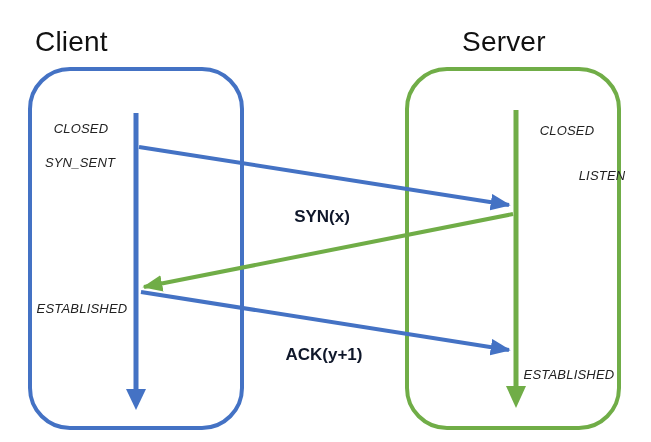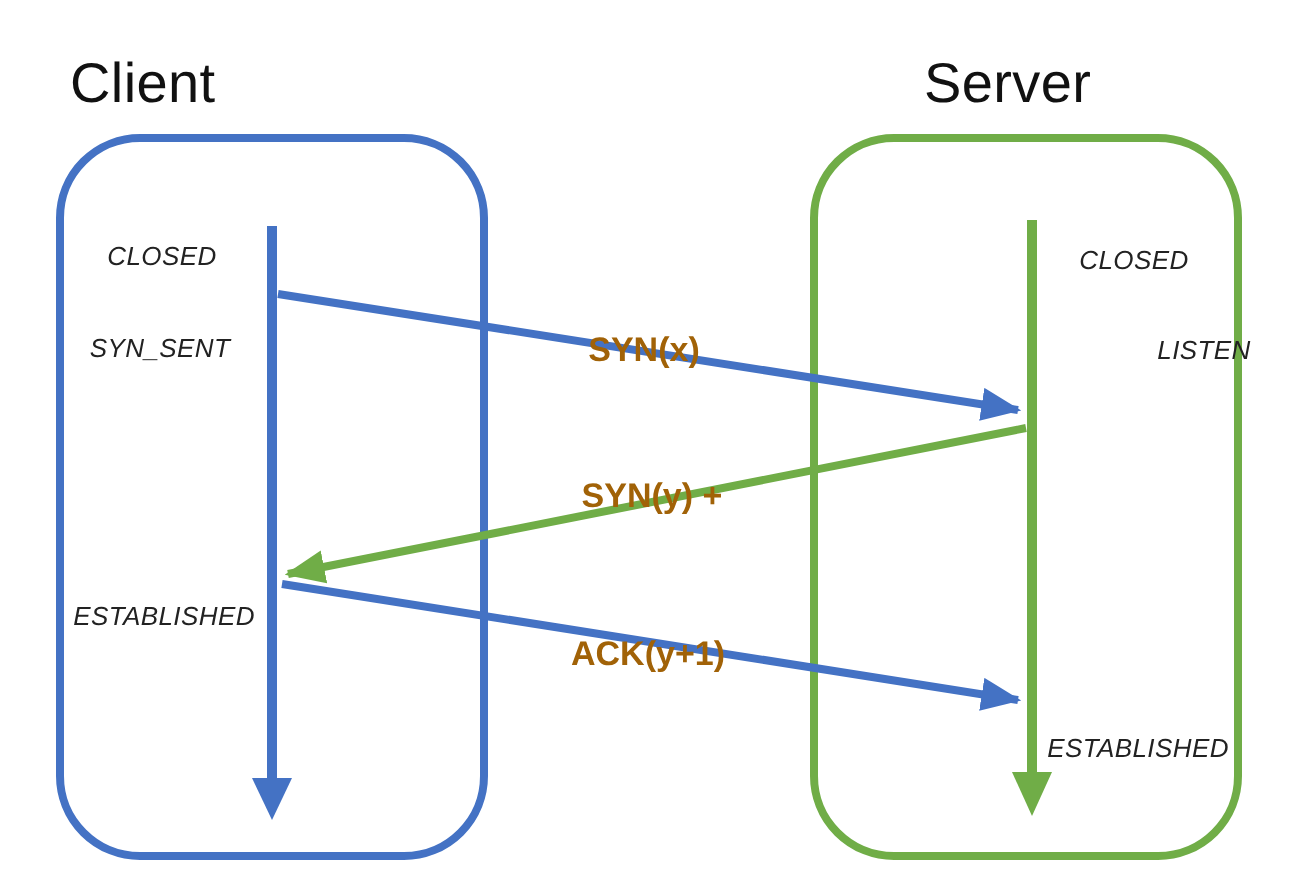--- a/index.html
+++ b/index.html
@@ -17,22 +17,22 @@
     position:absolute;top:67px;width:208px;height:355px;
     border:4px solid;border-radius:42px;background:transparent;box-sizing:content-box;
   }
   .box-client{left:28px;border-color:#4472C4;}
   .box-server{left:405px;border-color:#70AD47;}
   .state{
     position:absolute;font-size:13px;color:#222;white-space:nowrap;
     transform:translate(-50%,-50%);letter-spacing:0.2px;font-style:italic;
   }
   .msg-label{
-    position:absolute;font-size:17px;font-weight:700;color:#a16207;white-space:nowrap;
-    transform:translate(-50%,-50%);text-align:center;line-height:21px;
+    position:absolute;font-size:17px;font-weight:700;color:#0f172a;white-space:nowrap;
+    transform:translate(-50%,-50%);text-align:center;line-height:21px;margin-top:41px;
   }
   svg{position:absolute;left:0;top:0;}
 </style>
 </head>
 <body>
 
 <div class="canvas">
 
   <div class="title client">Client</div>
   <div class="title server">Server</div>
@@ -61,28 +61,27 @@
     </g>
 
     <line x1="139" y1="147" x2="509" y2="205" stroke="#4472C4" stroke-width="4" marker-end="url(#arrowBlue)"></line>
 
     <line x1="513" y1="214" x2="144" y2="287" stroke="#70AD47" stroke-width="4" marker-end="url(#arrowGreen)"></line>
 
     <line x1="141" y1="292" x2="509" y2="350" stroke="#4472C4" stroke-width="4" marker-end="url(#arrowBlue)"></line>
   </svg>
 
   <span class="state" style="left:81px;top:128px;">CLOSED</span>
-  <span class="state" style="left:80px;top:174px;">SYN_SENT</span>
+  <span class="state" style="left:80px;top:162px;">SYN_SENT</span>
   <span class="state" style="left:82px;top:308px;">ESTABLISHED</span>
 
   <span class="state" style="left:567px;top:130px;">CLOSED</span>
   <span class="state" style="left:602px;top:175px;">LISTEN</span>
   <span class="state" style="left:569px;top:374px;">ESTABLISHED</span>
 
   <span class="msg-label" style="left:322px;top:175px;">SYN(x)</span>
 
   <span class="msg-label" style="left:326px;top:248px;">
-    <span style="display:block;">SYN(y) +</span>
   </span>
 
-  <span class="msg-label" style="left:324px;top:327px;">ACK(y+1)</span>
+  <span class="msg-label" style="left:324px;top:313px;">ACK(y+1)</span>
 
 </div>
 
 </body></html>

